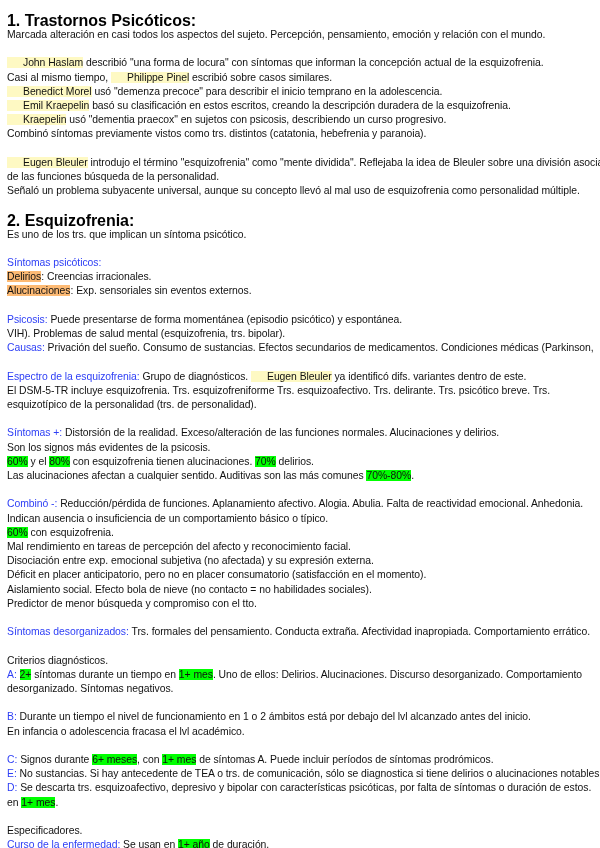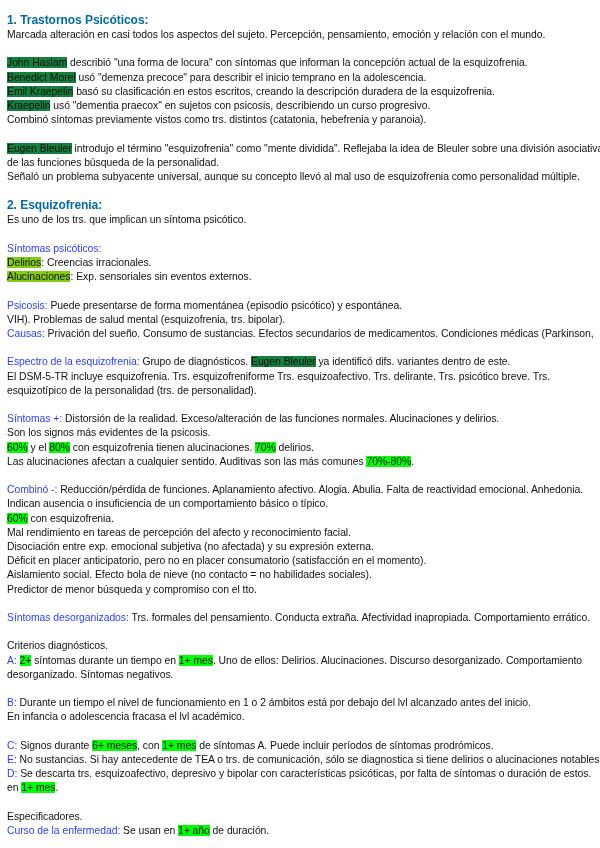--- a/index.html
+++ b/index.html
@@ -5,36 +5,37 @@
   html, body { margin: 0; padding: 0; background: #ffffff; }
   body {
     width: 600px; height: 848px; overflow: hidden;
     font-family: "Liberation Sans", sans-serif;
     font-size: 10.4px; color: #111111;
     letter-spacing: -0.05px;
   }
   .page { position: relative; padding: 13px 0 0 7px; width: 590px; }
   .line { line-height: 14.2px; white-space: nowrap; }
   .gap { height: 14.2px; }
-  .h { color: #0369a1; font-weight: bold; font-size: 12px; line-height: 15px; }
+  .h { color: #000000; font-weight: bold; font-size: 16px; line-height: 15px; }
   .blue { color: #2d3ef5; }
-  .hl-y { background: #15803d; }
+  .hl-y { background: #fef9c3; padding-left: 16px; }
   .hl-g { background: #00ff00; }
-  .hl-b { background: #84cc16; }
+  .hl-b { background: #fdba74; }
 </style>
 </head>
 <body>
 
 <div class="page">
 
   <div class="line h">1. Trastornos Psicóticos:</div>
   <div class="line">Marcada alteración en casi todos los aspectos del sujeto. Percepción, pensamiento, emoción y relación con el mundo.</div>
   <div class="gap"></div>
 
   <div class="line"><span class="hl-y">John Haslam</span><span> describió "una forma de locura" con síntomas que informan la concepción actual de la esquizofrenia.</span></div>
+  <div class="line"><span>Casi al mismo tiempo, </span><span class="hl-y">Philippe Pinel</span><span> escribió sobre casos similares.</span></div>
   <div class="line"><span class="hl-y">Benedict Morel</span><span> usó "demenza precoce" para describir el inicio temprano en la adolescencia.</span></div>
   <div class="line"><span class="hl-y">Emil Kraepelin</span><span> basó su clasificación en estos escritos, creando la descripción duradera de la esquizofrenia.</span></div>
   <div class="line"><span class="hl-y">Kraepelin</span><span> usó "dementia praecox" en sujetos con psicosis, describiendo un curso progresivo.</span></div>
   <div class="line">Combinó síntomas previamente vistos como trs. distintos (catatonia, hebefrenia y paranoia).</div>
   <div class="gap"></div>
 
   <div class="line"><span class="hl-y">Eugen Bleuler</span><span> introdujo el término "esquizofrenia" como "mente dividida". Reflejaba la idea de Bleuler sobre una división asociativa</span></div>
   <div class="line">de las funciones búsqueda de la personalidad.</div>
   <div class="line">Señaló un problema subyacente universal, aunque su concepto llevó al mal uso de esquizofrenia como personalidad múltiple.</div>
   <div class="gap"></div>

